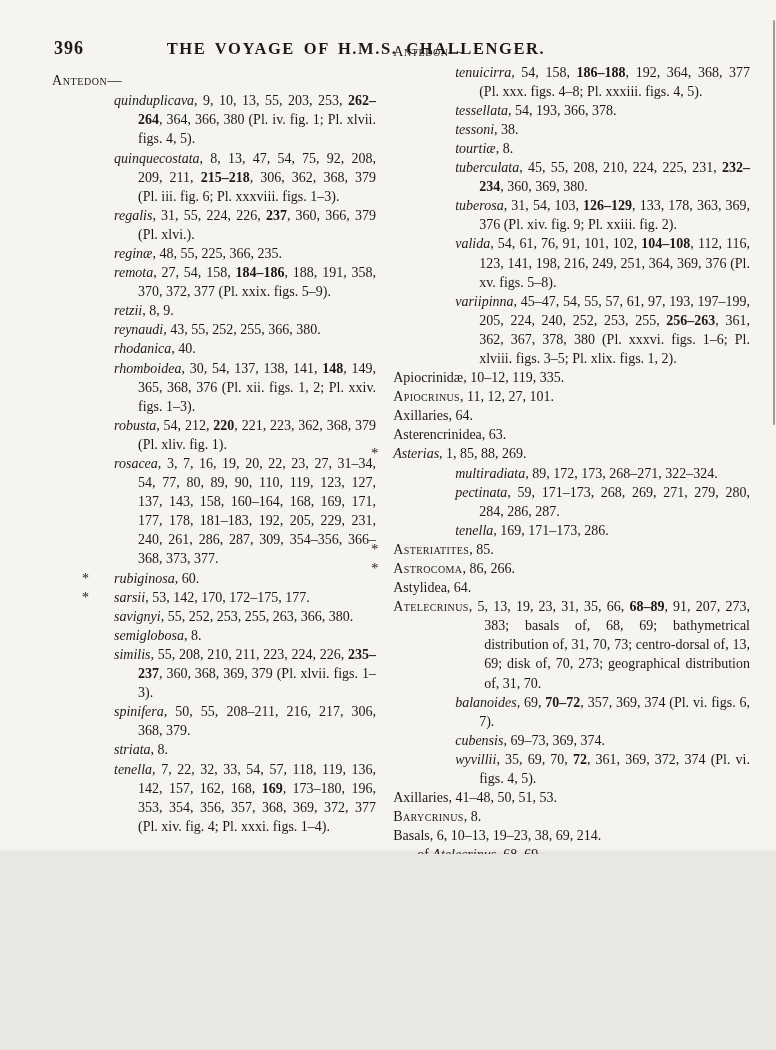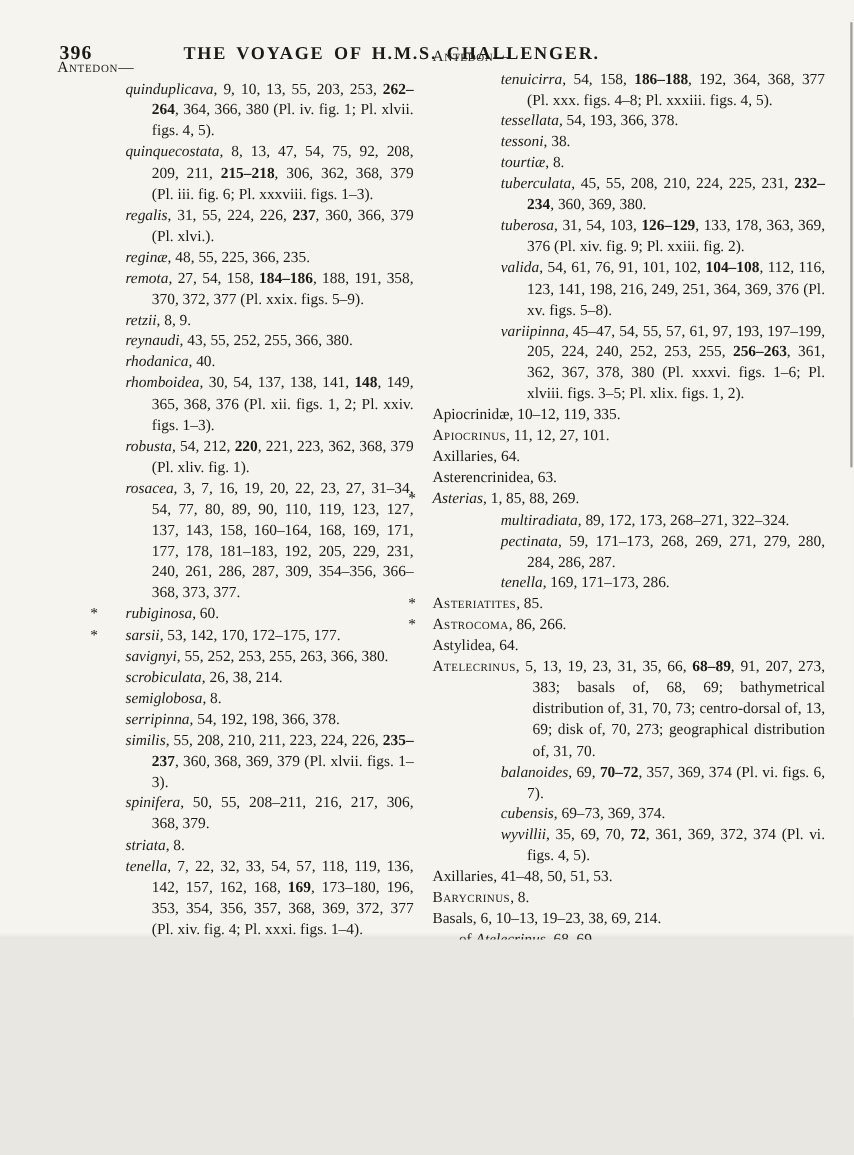--- a/index.html
+++ b/index.html
@@ -82,23 +82,21 @@
           <p class="entry species"><span class="t i">remota</span><span>, 27, 54, 158, <b>184–186</b>, 188, 191, 358, 370, 372, 377 (Pl. xxix. figs. 5–9).</span></p>
           <p class="entry species"><span class="t i">retzii</span><span>, 8, 9.</span></p>
           <p class="entry species"><span class="t i">reynaudi</span><span>, 43, 55, 252, 255, 366, 380.</span></p>
           <p class="entry species"><span class="t i">rhodanica</span><span>, 40.</span></p>
           <p class="entry species"><span class="t i">rhomboidea</span><span>, 30, 54, 137, 138, 141, <b>148</b>, 149, 365, 368, 376 (Pl. xii. figs. 1, 2; Pl. xxiv. figs. 1–3).</span></p>
           <p class="entry species"><span class="t i">robusta</span><span>, 54, 212, <b>220</b>, 221, 223, 362, 368, 379 (Pl. xliv. fig. 1).</span></p>
           <p class="entry species"><span class="t i">rosacea</span><span>, 3, 7, 16, 19, 20, 22, 23, 27, 31–34, 54, 77, 80, 89, 90, 110, 119, 123, 127, 137, 143, 158, 160–164, 168, 169, 171, 177, 178, 181–183, 192, 205, 229, 231, 240, 261, 286, 287, 309, 354–356, 366–368, 373, 377.</span></p>
           <p class="entry species"><span class="star">*</span><span class="t i">rubiginosa</span><span>, 60.</span></p>
           <p class="entry species"><span class="star">*</span><span class="t i">sarsii</span><span>, 53, 142, 170, 172–175, 177.</span></p>
           <p class="entry species"><span class="t i">savignyi</span><span>, 55, 252, 253, 255, 263, 366, 380.</span></p>
-          <p class="entry species"><span class="t i">scrobiculata</span><span>, 26, 38, 214.</span></p>
           <p class="entry species"><span class="t i">semiglobosa</span><span>, 8.</span></p>
-          <p class="entry species"><span class="t i">serripinna</span><span>, 54, 192, 198, 366, 378.</span></p>
           <p class="entry species"><span class="t i">similis</span><span>, 55, 208, 210, 211, 223, 224, 226, <b>235–237</b>, 360, 368, 369, 379 (Pl. xlvii. figs. 1–3).</span></p>
           <p class="entry species"><span class="t i">spinifera</span><span>, 50, 55, 208–211, 216, 217, 306, 368, 379.</span></p>
           <p class="entry species"><span class="t i">striata</span><span>, 8.</span></p>
           <p class="entry species"><span class="t i">tenella</span><span>, 7, 22, 32, 33, 54, 57, 118, 119, 136, 142, 157, 162, 168, <b>169</b>, 173–180, 196, 353, 354, 356, 357, 368, 369, 372, 377 (Pl. xiv. fig. 4; Pl. xxxi. figs. 1–4).</span></p>
         </div>
     </div>
     <div class="divider"></div>
     <div class="col col-right">
       <p class="col-heading">Antedon—</p>
       <div>

